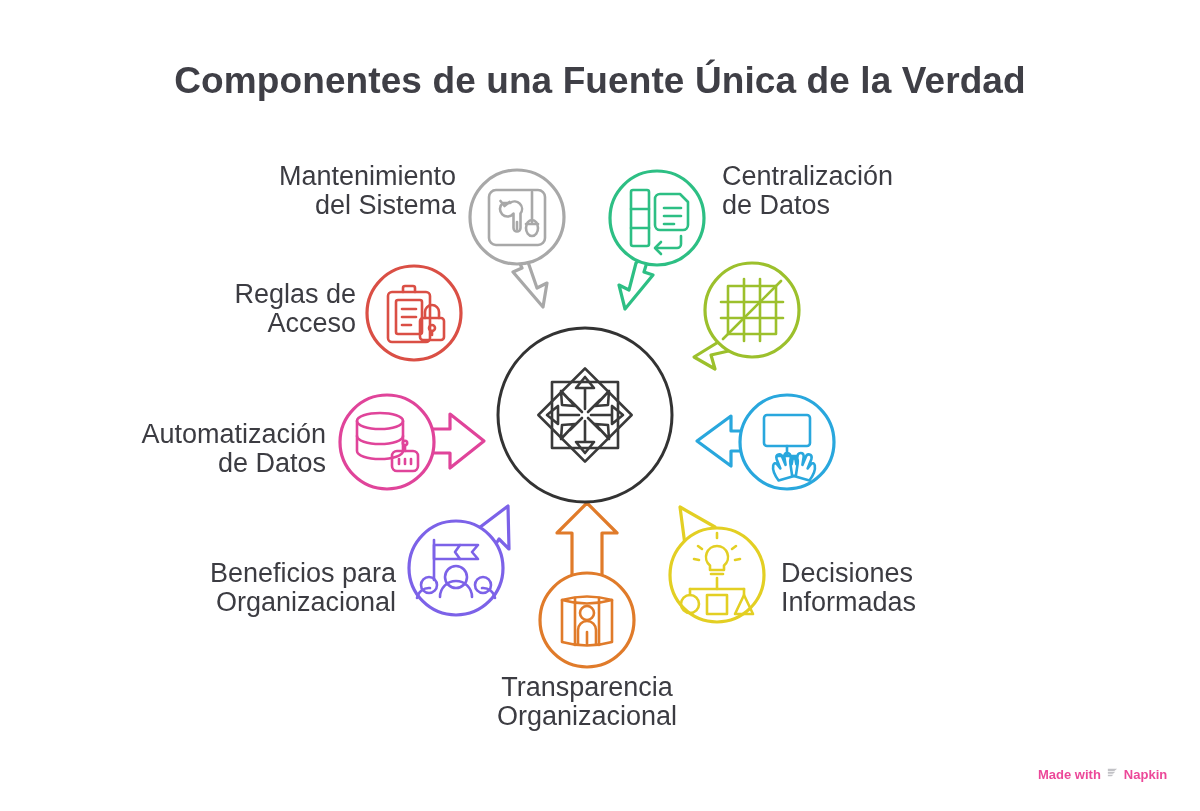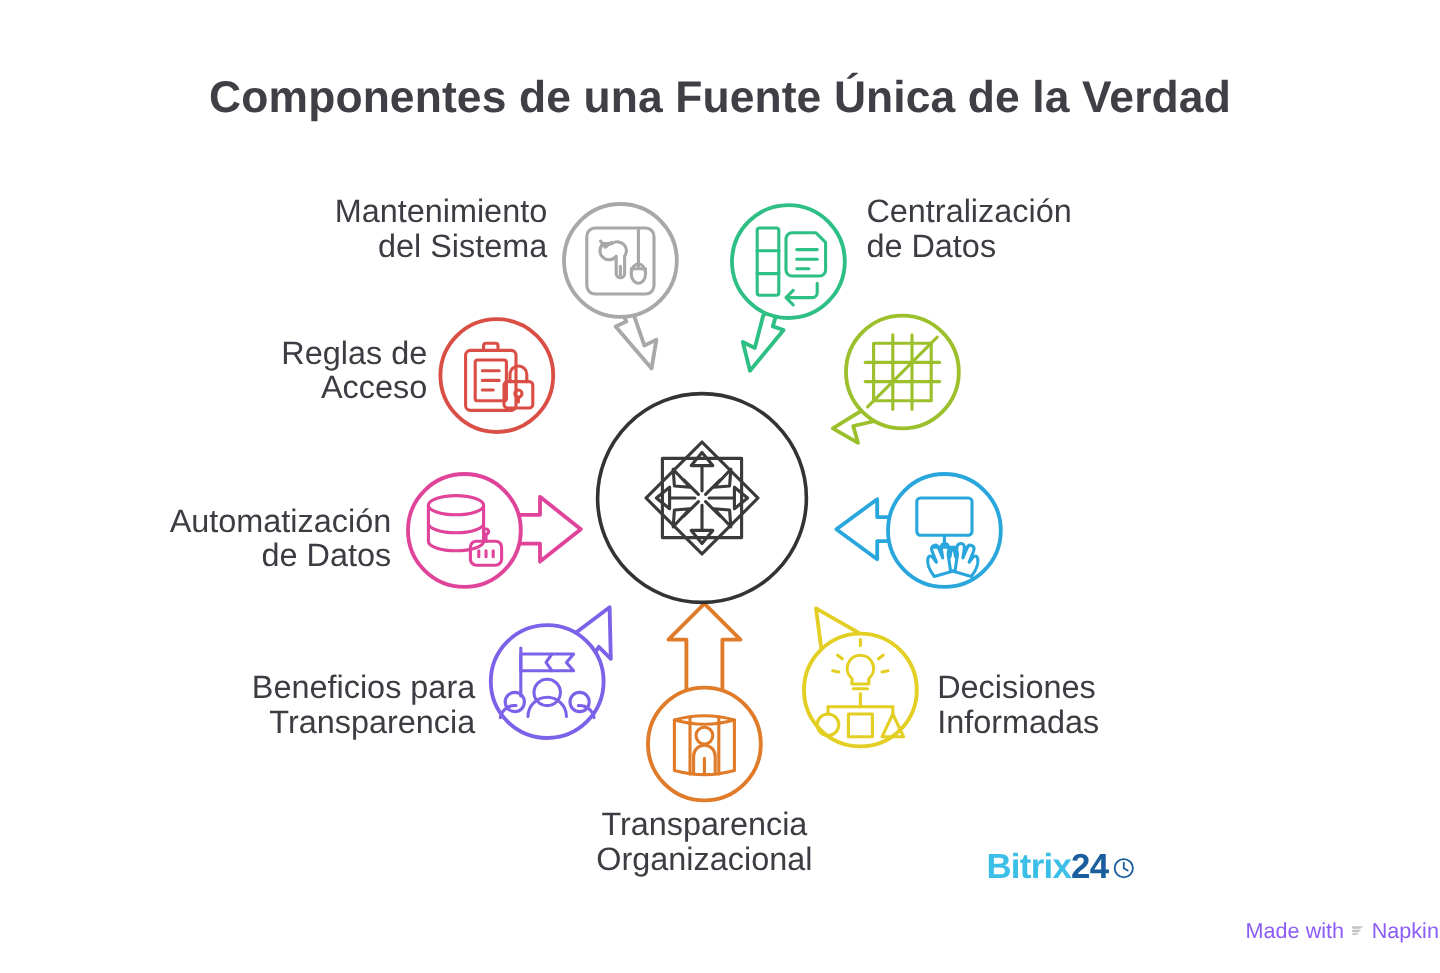--- a/index.html
+++ b/index.html
@@ -69,22 +69,23 @@
   .brand-clock { margin-left: 3px; display: inline-flex; }
 
   
   .credit {
     position: absolute;
     left: 1038px;
     top: 766px;
     display: flex;
     align-items: center;
     gap: 5px;
-    font-size: 18px;
-    color: #8b5cf6;
+    font-size: 13px;
+    color: #ec4899;
+    font-weight: bold;
   }
 </style>
 </head>
 <body>
 
 <div id="canvas">
 
   <div class="title">Componentes de una Fuente Única de la Verdad</div>
 
   <svg class="diagram-svg" viewBox="0 0 1200 811">
@@ -268,38 +269,28 @@
 
 
 
   <div class="node-label lab-right" style="left:781px; top:559px; width:260px;">Decisiones
 Informadas</div>
 
   <div class="node-label lab-center" style="left:447px; top:673px; width:280px;">Transparencia
 Organizacional</div>
 
   <div class="node-label lab-left" style="left:140px; top:559px; width:256px;">Beneficios para
-Transparencia</div>
+Organizacional</div>
 
   <div class="node-label lab-left" style="left:70px; top:420px; width:256px;">Automatización
 de Datos</div>
 
   <div class="node-label lab-left" style="left:130px; top:280px; width:226px;"><span>Reglas de
 Acceso</span></div>
 
-  <div class="brand">
-    <span class="brand-a">Bitrix</span>
-      <span class="brand-b">24</span>
-    <span class="brand-clock">
-      <svg width="19" height="19" viewBox="0 0 20 20">
-        <circle cx="10" cy="10" r="8" fill="none" stroke="#1a5e9e" stroke-width="1.6"></circle>
-        <path d="M10 5.2 V10 L13.4 12" fill="none" stroke="#1a5e9e" stroke-width="1.6" stroke-linecap="round"></path>
-      </svg>
-    </span>
-  </div>
 
   <div class="credit">
     <span>Made with</span>
     <span>
       <svg width="13" height="13" viewBox="0 0 14 14">
         <path d="M2 3 L12 3 L9 5.4 L2 5.4 Z M2 6.3 L10 6.3 L7.6 8.4 L2 8.4 Z M2 9.3 L8 9.3 L6 11 L2 11 Z" fill="#c2c2c6"></path>
       </svg>
     </span>
     <span>Napkin</span>
   </div>

